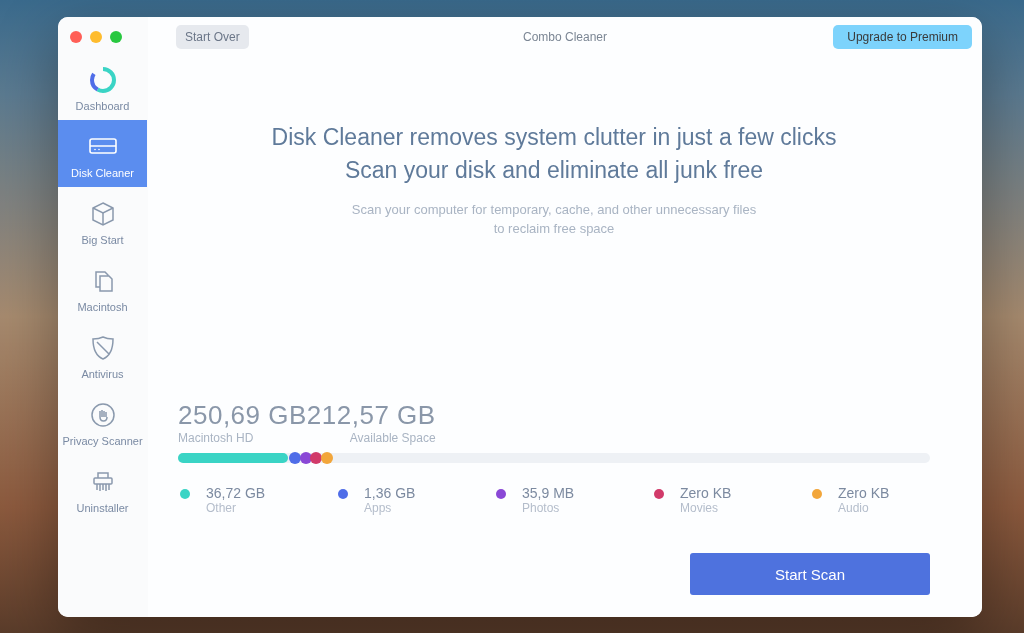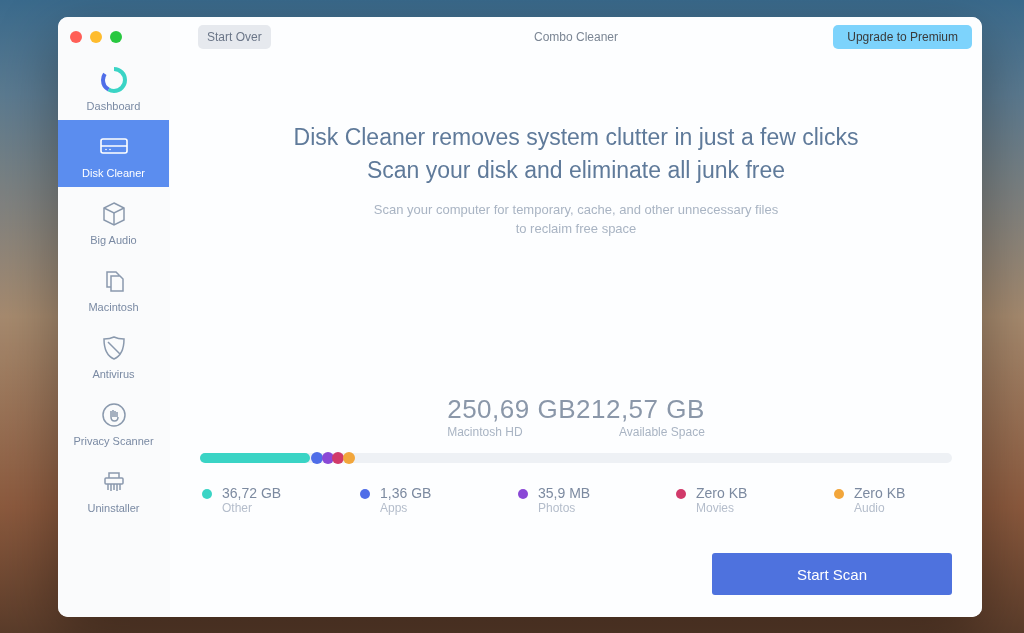--- a/index.html
+++ b/index.html
@@ -80,40 +80,40 @@
       margin-left: auto;
       background: #7dd3fc;
       color: #3a3a3a;
       font-size: 12px;
       border-radius: 5px;
       padding: 5px 14px;
       cursor: pointer;
     }
 
     .main {
-      flex: 1; padding: 70px 30px 22px 30px;
+      flex: 1; padding: 70px 52px 22px 30px;
       display: flex; flex-direction: column;
     }
     .heading {
       text-align: center;
       color: #5f7a9a;
       font-size: 23px;
       font-weight: 400;
       line-height: 1.45;
     }
     .subheading {
       text-align: center;
       color: #a9b4c3;
       font-size: 13px;
       margin-top: 12px;
       line-height: 1.5;
     }
 
     .disk-section { margin-top: auto; }
-    .disk-top { display: flex; justify-content: center; align-items: flex-end; margin-bottom: 14px; }
+    .disk-top { display: flex; justify-content: flex-start; align-items: flex-end; margin-bottom: 8px; }
     .disk-val { font-size: 26px; color: #8a97a9; font-weight: 400; letter-spacing: .5px; }
     .disk-label { font-size: 12px; color: #a9b4c3; margin-top: 0px; }
     .disk-right { text-align: right; }
 
     .bar {
       height: 10px; width: 100%;
       background: #eef1f5;
       border-radius: 5px;
       position: relative;
       overflow: visible;
@@ -126,21 +126,21 @@
     .dot.apps   { left: 14.8%; background: #4f6de8; z-index:2;}
     .dot.photos { left: 16.2%; background: #8a48d6; z-index:3;}
     .dot.movies { left: 17.6%; background: #d13a6a; z-index:4;}
     .dot.audio  { left: 19.0%; background: #f2a63b; z-index:5;}
 
     .legend {
       display: flex; gap: 40px;
       margin-top: 22px;
       padding-left: 2px;
     }
-    .leg-item { display: flex; gap: 10px; min-width: 118px; }
+    .leg-item { display: flex; gap: 16px; min-width: 118px; }
     .bullet { width: 10px; height: 10px; border-radius: 50%; margin-top: 4px; flex-shrink: 0;}
     .leg-val { font-size: 14px; color: #7c8aa0; }
     .leg-lab { font-size: 12px; color: #b4bdcb; }
 
     .footer { margin-top: 38px; display: flex; justify-content: flex-end; }
     .scan-btn {
       width: 240px; height: 42px;
       background: #4e72de; color: #fff;
       display: flex; align-items: center; justify-content: center;
       font-size: 15px; border-radius: 3px;
@@ -181,21 +181,21 @@
     </div>
 
     <div class="sb-item">
       <div class="icon-wrap">
         <svg width="28" height="28" viewBox="0 0 28 28" stroke-width="1.5">
           <path d="M14 3 L24 8 L24 20 L14 25 L4 20 L4 8 Z"></path>
           <path d="M4 8 L14 13 L24 8"></path>
           <path d="M14 13 L14 25"></path>
         </svg>
       </div>
-      <span>Big Audio</span>
+      <span>Big Start</span>
     </div>
 
     <div class="sb-item">
       <div class="icon-wrap">
         <svg width="28" height="28" viewBox="0 0 28 28" stroke-width="1.5">
           <path d="M7 5 h9 l3 3 v12 h-12 Z"></path>
           <path d="M11 9 h9 l3 3 v12 h-12 Z" fill="#fafbfc"></path>
         </svg>
       </div>
       <span>Macintosh</span>

